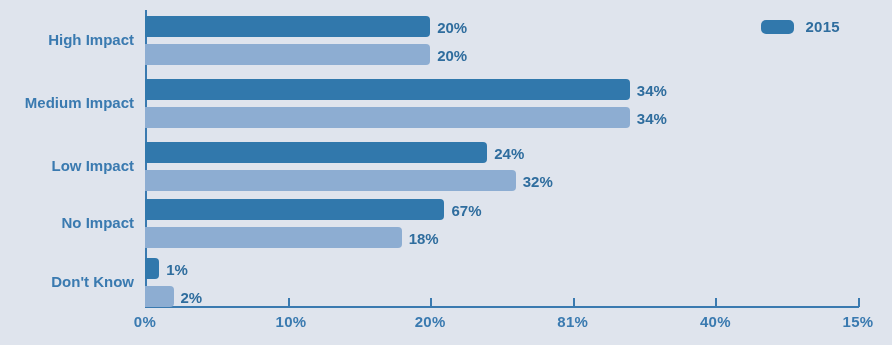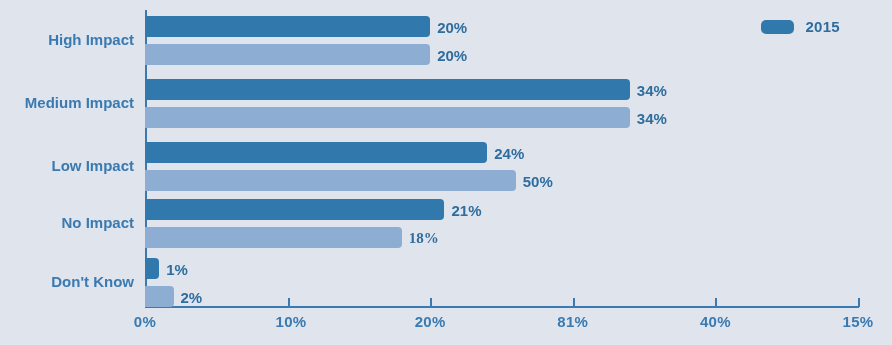--- a/index.html
+++ b/index.html
@@ -160,29 +160,29 @@
       <div class="bar-row" style="top: 97px;">
         <div class="bar s2014" style="width: 484.84px;"></div>
         <div class="bar-value" style="left: 491.84px;">34%</div>
       </div>
       <div class="bar-row" style="top: 132px;">
         <div class="bar s2015" style="width: 342.24px;"></div>
         <div class="bar-value" style="left: 349.24px;">24%</div>
       </div>
       <div class="bar-row" style="top: 160px;">
         <div class="bar s2014" style="width: 370.76px;"></div>
-        <div class="bar-value" style="left: 377.76px;">50%</div>
+        <div class="bar-value" style="left: 377.76px;">32%</div>
       </div>
       <div class="bar-row" style="top: 189px;">
         <div class="bar s2015" style="width: 299.46px;"></div>
-        <div class="bar-value" style="left: 306.46px;">21%</div>
+        <div class="bar-value" style="left: 306.46px;">67%</div>
       </div>
       <div class="bar-row" style="top: 217px;">
         <div class="bar s2014" style="width: 256.68px;"></div>
-        <div class="bar-value" style="left: 263.68px; font-family: Liberation Serif, serif;">18%</div>
+        <div class="bar-value" style="left: 263.68px;">18%</div>
       </div>
       <div class="bar-row" style="top: 248px;">
         <div class="bar s2015" style="width: 14.26px;"></div>
         <div class="bar-value" style="left: 21.26px;">1%</div>
       </div>
       <div class="bar-row" style="top: 276px;">
         <div class="bar s2014" style="width: 28.52px;"></div>
         <div class="bar-value" style="left: 35.52px;">2%</div>
       </div>
     </div>

